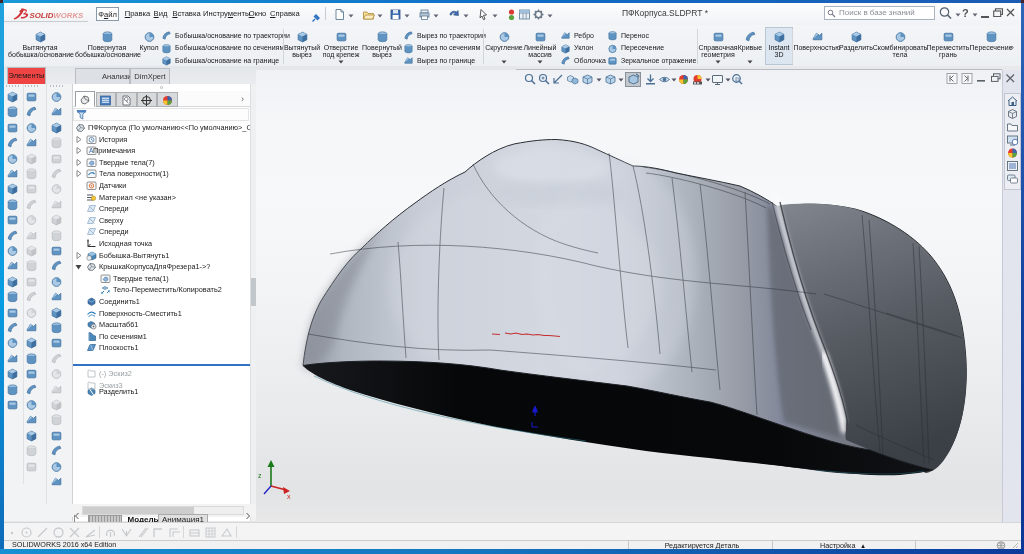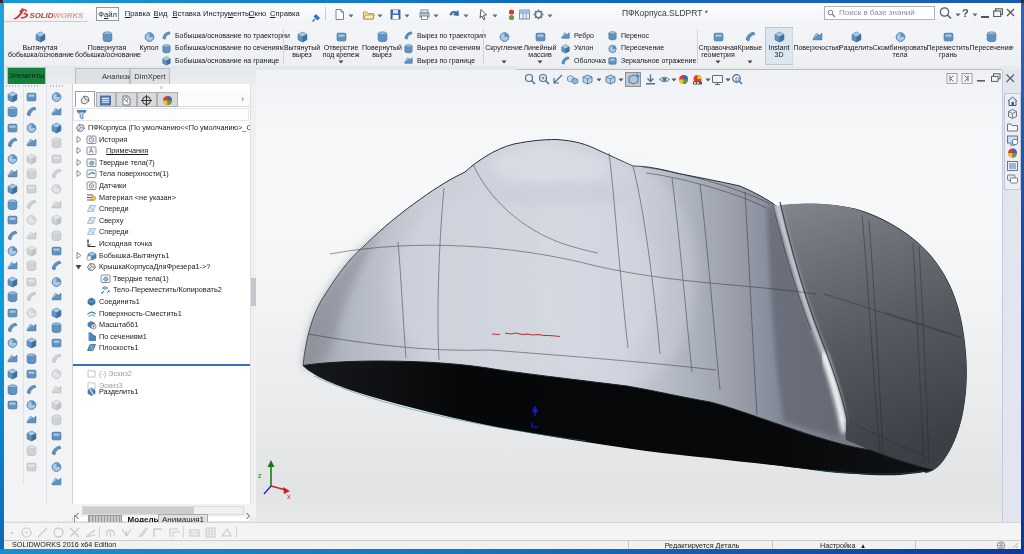--- a/index.html
+++ b/index.html
@@ -16,21 +16,21 @@
 #m-file{border:1px solid #8a9aa8;background:#fcfcfc;}
 .u{text-decoration:underline;}
 #doctitle{top:8px;left:600px;width:130px;font-size:8.5px;color:#3a3a3a;text-align:center;}
 #searchbox{left:824px;top:6px;width:111px;height:14px;background:#fff;border:1px solid #a9b4bf;font-size:8px;color:#8a8f96;line-height:12px;padding-left:14px;}
 #ribbon{left:4px;top:25px;width:1017px;height:41px;background:linear-gradient(180deg,#f3f5f7,#edf0f3);}
 .rlbl{font-size:7px;color:#161616;text-align:center;line-height:6.8px;white-space:nowrap;}
 .rsep{top:29px;width:1px;height:35px;background:#d2d5d9;}
 .stklbl{font-size:7px;color:#161616;white-space:nowrap;}
 #tabband{left:4px;top:66px;width:512px;height:18px;background:linear-gradient(180deg,#e3e6ea,#eaecef);}
 .ctab{top:68px;height:16px;font-size:7.5px;color:#333;text-align:center;line-height:15px;background:#dde0e4;border:1px solid #b9bdc2;border-bottom:none;}
-.ctab.act{background:#15803d;color:#1a1a1a;top:67px;height:17px;z-index:3;}
+.ctab.act{background:#ef4444;color:#1a1a1a;top:67px;height:17px;z-index:3;}
 #ribline{left:516px;top:69px;width:486px;height:1px;background:#b9bdc1;}
 #leftzone{left:4px;top:84px;width:68px;height:437px;background:#f2f3f4;}
 #treepanel{left:72px;top:84px;width:178px;height:437px;background:#ffffff;border-left:1px solid #d0d2d4;}
 #treescroll{left:250px;top:84px;width:6px;height:437px;background:#eef0f1;border-left:1px solid #dcdee0;}
 #viewport{left:256px;top:70px;width:746px;height:452px;background:linear-gradient(180deg,#eff1f5 0%,#f4f6f8 10%,#f7f8f9 28%,#f3f4f5 48%,#ecedef 68%,#e6e7e8 84%,#e2e3e4 93%,#e8e8e9 100%);}
 #taskpane{left:1002px;top:70px;width:19px;height:452px;background:#e3e5ee;border-left:1px solid #c6c9d6;}
 .trow{left:73px;height:11.6px;font-size:7.3px;color:#1b1b1b;white-space:nowrap;overflow:hidden;}
 .gray{color:#9aa0a4;}
 #sketchrow{left:4px;top:522px;width:1017px;height:18px;background:#f4f4f5;border-top:1px solid #d4d6d8;}
 #statusbar{left:4px;top:540px;width:1017px;height:9.5px;background:#f1f1f2;border-top:1px solid #c9cbcd;}
@@ -705,21 +705,21 @@
     <div class="abs" style="left:26px;top:1.5px;">История</div>
   </div>
 <div class="abs trow" style="top:144.7px;width:177px;">
     <svg class="abs" style="left:3px;top:2.5px" width="6" height="7" viewBox="0 0 6 7">
       <path d="M1 0.5 L5 3.5 L1 6.5 Z" fill="none" stroke="#888" stroke-width="1"></path>
     </svg>
     <div class="abs" style="left:13px;top:0.5px;"><svg width="11" height="11" viewBox="0 0 11 11">
         <rect x="1" y="2" width="9" height="7.5" rx="1" fill="#f7f8f9" stroke="#777" stroke-width="0.8"></rect>
         <text x="3" y="8" font-size="6.5" fill="#3a6ea5" font-family="Liberation Sans">A</text>
       </svg></div>
-    <div class="abs" style="left:33px;top:1.5px;text-decoration:underline;">Примечания</div>
+    <div class="abs" style="left:20px;top:1.5px;">Примечания</div>
   </div>
 <div class="abs trow" style="top:156.29999999999998px;width:177px;">
     <svg class="abs" style="left:3px;top:2.5px" width="6" height="7" viewBox="0 0 6 7">
       <path d="M1 0.5 L5 3.5 L1 6.5 Z" fill="none" stroke="#888" stroke-width="1"></path>
     </svg>
     <div class="abs" style="left:13px;top:0.5px;"><svg width="11" height="11" viewBox="0 0 11 11">
         <rect x="1" y="2" width="9" height="7.5" rx="1" fill="#f7f8f9" stroke="#777" stroke-width="0.8"></rect>
         <path d="M3 6.5 L5 4 L7.5 4.5 L8 7 L5.5 8.5 Z" fill="#8fb4d8" stroke="#3a6ea5" stroke-width="0.5"></path>
       </svg></div>
     <div class="abs" style="left:26px;top:1.5px;">Твердые тела(7)</div>

